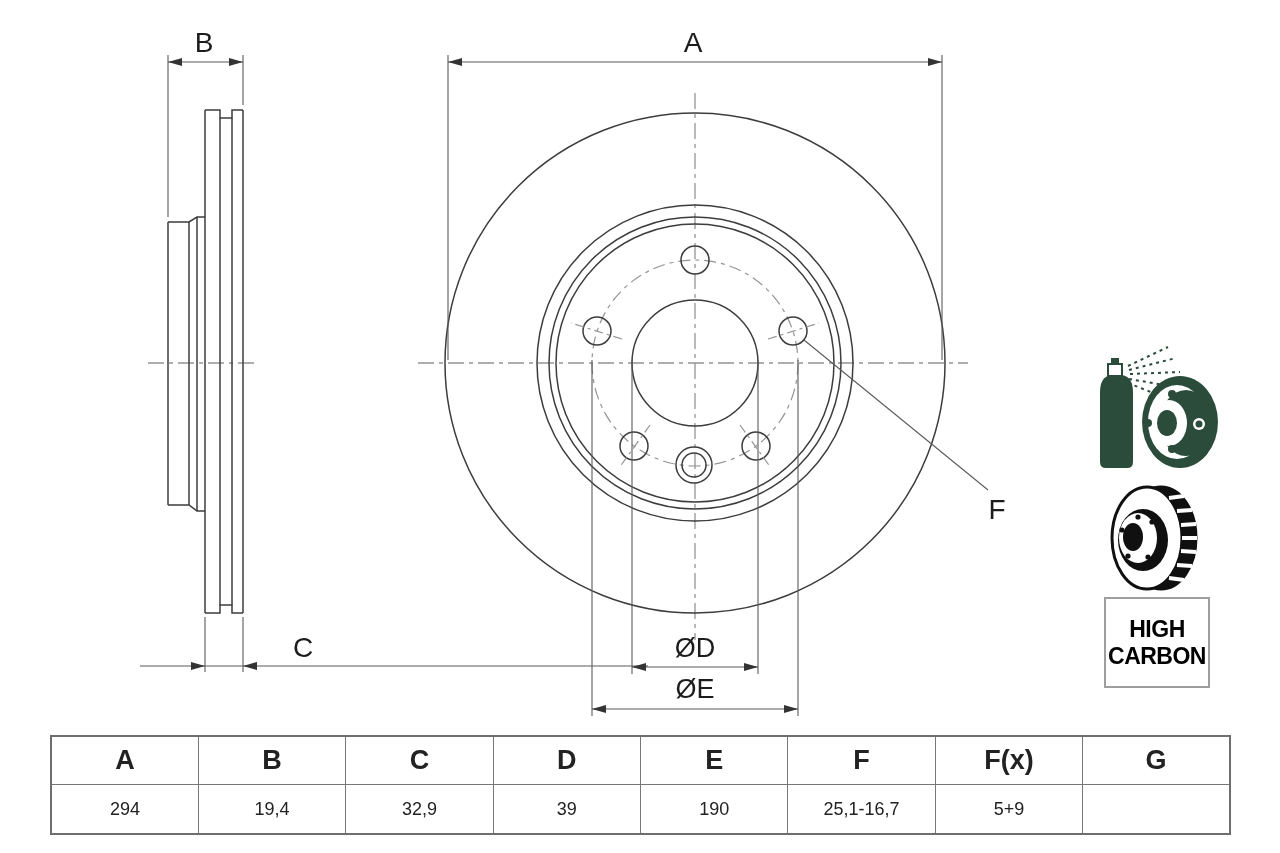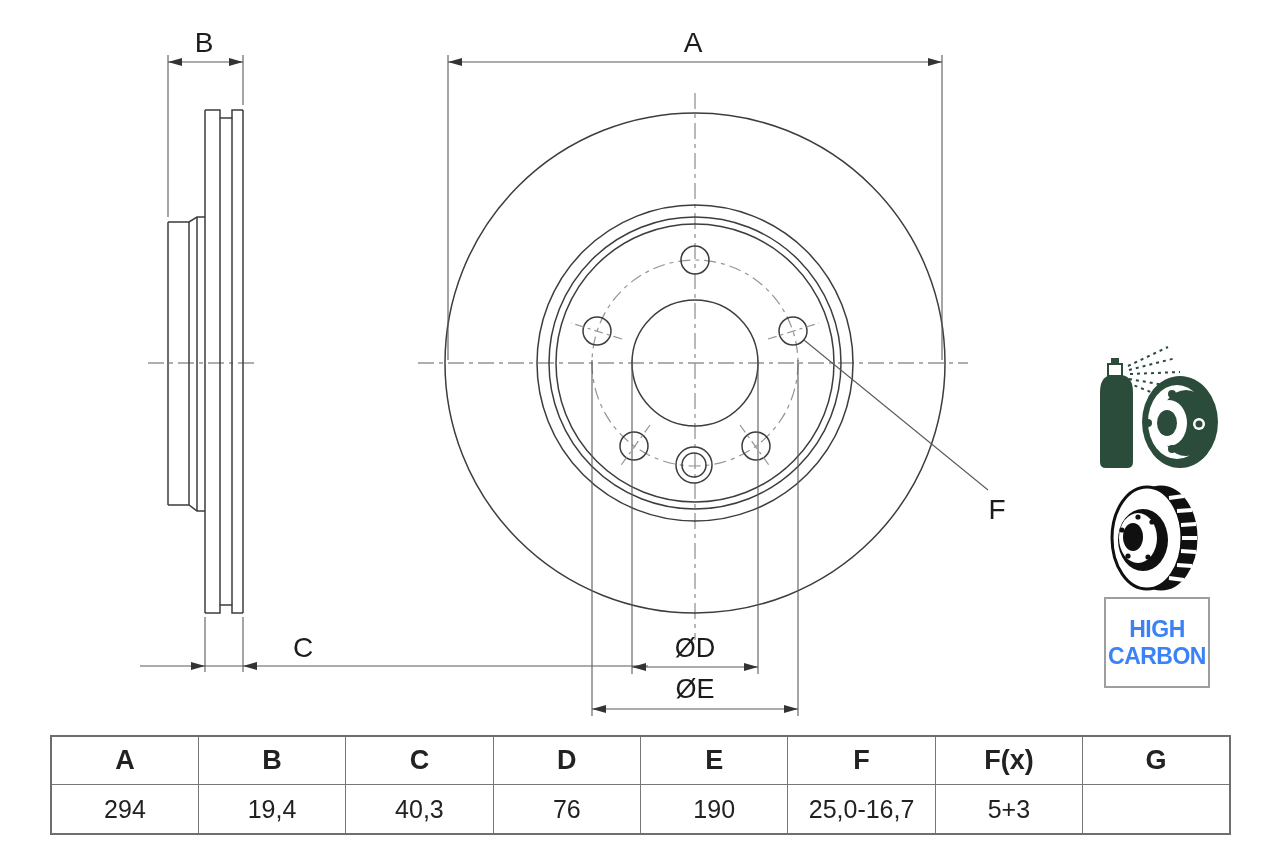--- a/index.html
+++ b/index.html
@@ -10,35 +10,35 @@
   #drawing{position:absolute;left:0;top:0;}
   .dimlabel{
     font-family:"Liberation Sans", sans-serif;
     font-size:28px;fill:#1c1c1c;
   }
   .dimlabel.small{font-size:27px;}
   #hc-box{
     position:absolute;left:1104px;top:597px;width:102px;height:87px;
     border:2px solid #9e9e9e;background:#ffffff;
     display:flex;flex-direction:column;align-items:center;justify-content:center;
-    font-weight:bold;font-size:23px;line-height:27px;color:#3b82f6;
+    font-weight:bold;font-size:23px;line-height:27px;color:#000000;
     letter-spacing:-0.5px;text-align:center;
   }
   #spec-table{
     position:absolute;left:50px;top:735px;width:1181px;height:95px;
     border-collapse:collapse;table-layout:fixed;
     font-family:"Liberation Sans", sans-serif;color:#222222;
   }
   #spec-table th,#spec-table td{
     border:1px solid #777777;text-align:center;vertical-align:middle;
     padding:0;overflow:hidden;white-space:nowrap;
   }
   #spec-table{border:2px solid #6e6e6e;}
   #spec-table th{height:47px;font-size:27px;font-weight:bold;}
-  #spec-table td{height:48px;font-size:25px;font-weight:normal;}
+  #spec-table td{height:48px;font-size:18px;font-weight:normal;}
 </style>
 </head>
 <body>
 
 <div id="stage">
 
 <svg id="drawing" width="1280" height="853" viewBox="0 0 1280 853">
 
   <g>
 
@@ -219,23 +219,23 @@
         <th>E</th>
         <th>F</th>
         <th>F(x)</th>
         <th>G</th>
       </tr>
     </thead>
     <tbody>
       <tr>
         <td>294</td>
         <td>19,4</td>
-        <td>40,3</td>
-        <td>76</td>
+        <td>32,9</td>
+        <td>39</td>
         <td>190</td>
-        <td>25,0-16,7</td>
-        <td>5+3</td>
+        <td>25,1-16,7</td>
+        <td>5+9</td>
         <td></td>
       </tr>
     </tbody>
   </table>
 
 </div>
 
 </body></html>

